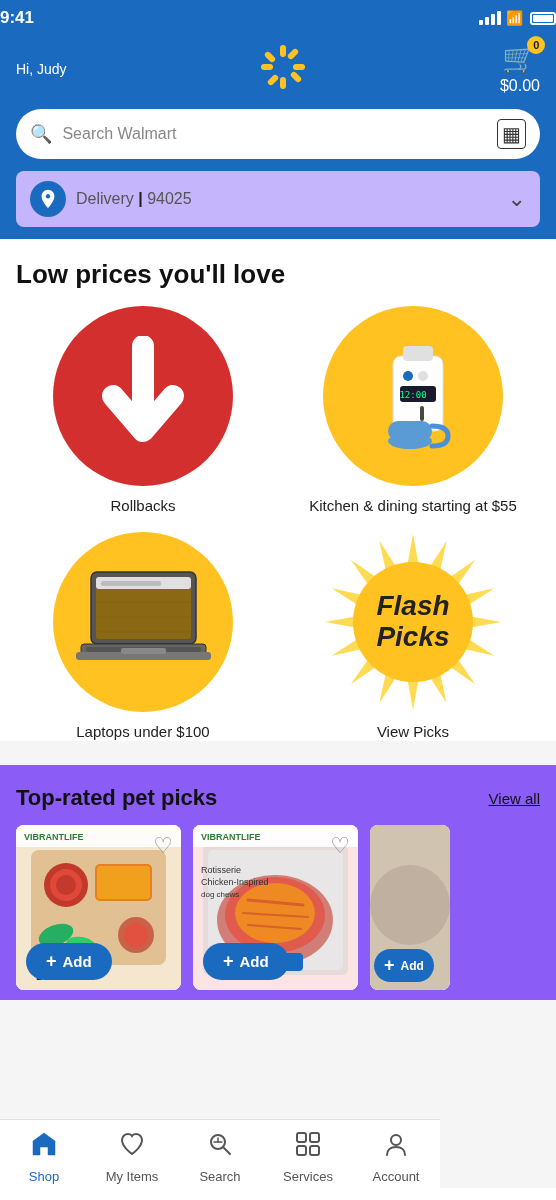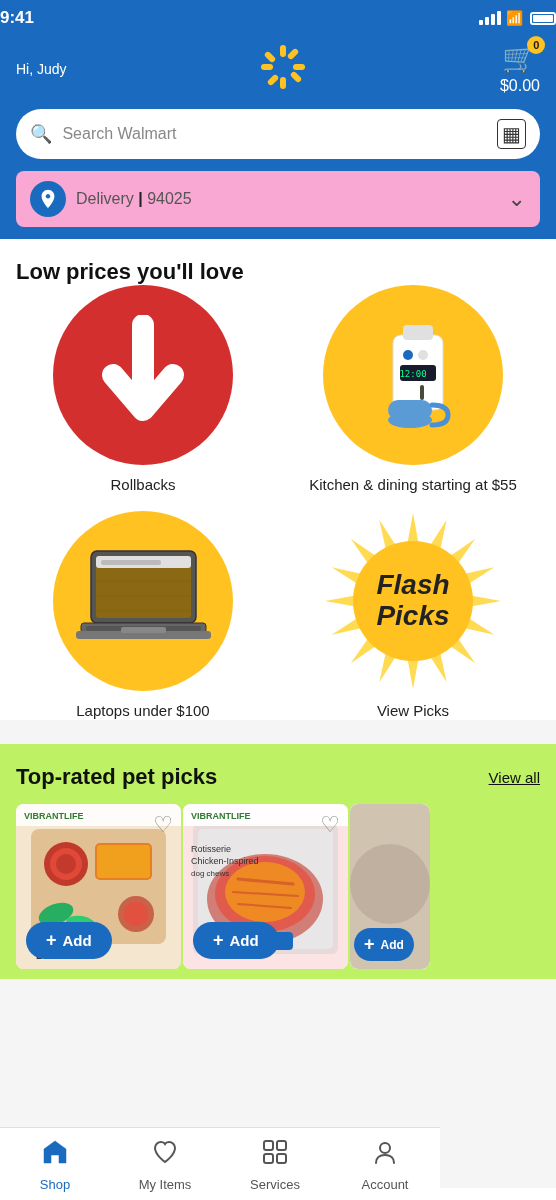--- a/index.html
+++ b/index.html
@@ -139,21 +139,21 @@
       padding: 2px 4px;
       border-radius: 4px;
     }
 
     
     .delivery-bar {
       background: #1a6bbf;
       padding: 0 16px 12px;
     }
     .delivery-inner {
-      background: #f9a8d4;
+      background: #c4b5fd;
       border-radius: 8px;
       display: flex;
       align-items: center;
       padding: 10px 14px;
       gap: 10px;
     }
     .delivery-icon-circle {
       width: 36px;
       height: 36px;
       border-radius: 50%;
@@ -177,23 +177,24 @@
     .chevron-down { font-size: 22px; color: #444; }
 
     
     .main-content {
       background: white;
       padding: 20px 16px 0;
     }
 
     
     .section-title {
-      font-size: 22px;
+      font-size: 26px;
       font-weight: 700;
       color: #111;
+      margin-bottom: 16px;
     }
 
     .promo-grid {
       display: grid;
       grid-template-columns: 1fr 1fr;
       gap: 16px;
       margin-bottom: 24px;
     }
 
     .promo-item {
@@ -229,21 +230,21 @@
       font-size: 28px;
       color: #222;
       text-align: center;
       line-height: 1.1;
       z-index: 2;
       position: relative;
     }
 
     
     .section-pet {
-      background: #bef264;
+      background: #8b5cf6;
       padding: 20px 16px 0;
     }
     .pet-header {
       display: flex;
       justify-content: space-between;
       align-items: center;
       margin-bottom: 14px;
     }
     .pet-title {
       font-size: 22px;
@@ -302,21 +303,21 @@
     .bottom-nav {
       position: fixed;
       bottom: 0;
       left: 0;
       width: 440px;
       background: white;
       border-top: 1px solid #e0e0e0;
       display: flex;
       justify-content: space-around;
       align-items: center;
-      padding: 10px 0 8px;
+      padding: 10px 0 16px;
       z-index: 100;
     }
     .nav-item {
       display: flex;
       flex-direction: column;
       align-items: center;
       gap: 4px;
       flex: 1;
       cursor: pointer;
     }
@@ -391,21 +392,21 @@
       overflow: hidden;
       border-radius: 8px;
       background: #e0e0e0;
       min-width: 80px;
       max-width: 80px;
     }
 
     
     .products-scroll {
       display: flex;
-      gap: 2px;
+      gap: 12px;
       overflow-x: auto;
       padding-bottom: 10px;
     }
 
     
     .bottom-space {
       height: 110px;
     }
   </style>
 </head>
@@ -702,20 +703,31 @@
 
   <div class="nav-item">
     <span class="nav-icon">
       <svg width="28" height="28" viewBox="0 0 28 28" fill="none">
         <path d="M14 24 C14 24 4 17 4 10 C4 6.7 6.7 4 10 4 C11.8 4 13.4 4.9 14 6 C14.6 4.9 16.2 4 18 4 C21.3 4 24 6.7 24 10 C24 17 14 24 14 24Z" stroke="#555" stroke-width="2" fill="none"></path>
       </svg>
     </span>
     <span class="nav-label">My Items</span>
   </div>
 
+  <div class="nav-item">
+    <span class="nav-icon">
+      <svg width="28" height="28" viewBox="0 0 28 28" fill="none">
+        <circle cx="12" cy="12" r="7" stroke="#555" stroke-width="2" fill="none"></circle>
+        <line x1="17" y1="17" x2="24" y2="24" stroke="#555" stroke-width="2" stroke-linecap="round"></line>
+        <line x1="8" y1="12" x2="16" y2="12" stroke="#555" stroke-width="1.5" stroke-linecap="round"></line>
+        <line x1="12" y1="8" x2="12" y2="12" stroke="#555" stroke-width="1.5" stroke-linecap="round"></line>
+      </svg>
+    </span>
+    <span class="nav-label">Search</span>
+  </div>
 
   <div class="nav-item">
     <span class="nav-icon">
       <svg width="28" height="28" viewBox="0 0 28 28" fill="none">
         <rect x="3" y="3" width="9" height="9" rx="2" stroke="#555" stroke-width="2" fill="none"></rect>
         <rect x="16" y="3" width="9" height="9" rx="2" stroke="#555" stroke-width="2" fill="none"></rect>
         <rect x="3" y="16" width="9" height="9" rx="2" stroke="#555" stroke-width="2" fill="none"></rect>
         <rect x="16" y="16" width="9" height="9" rx="2" stroke="#555" stroke-width="2" fill="none"></rect>
       </svg>
     </span>

